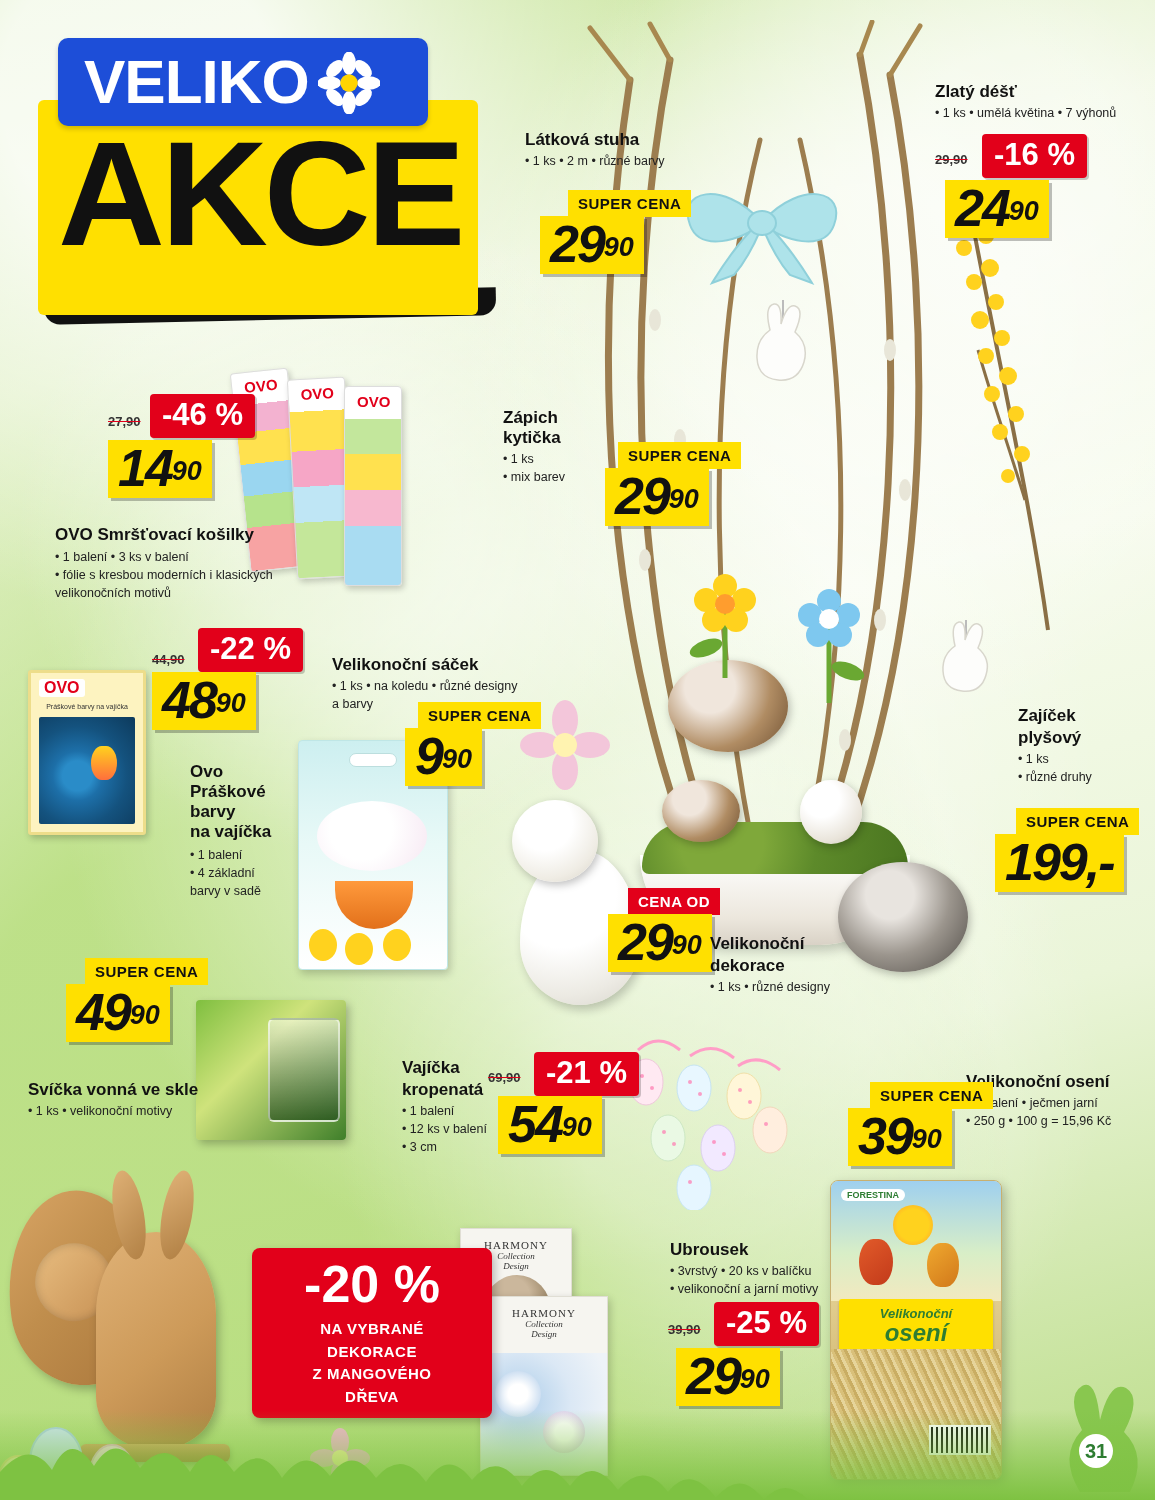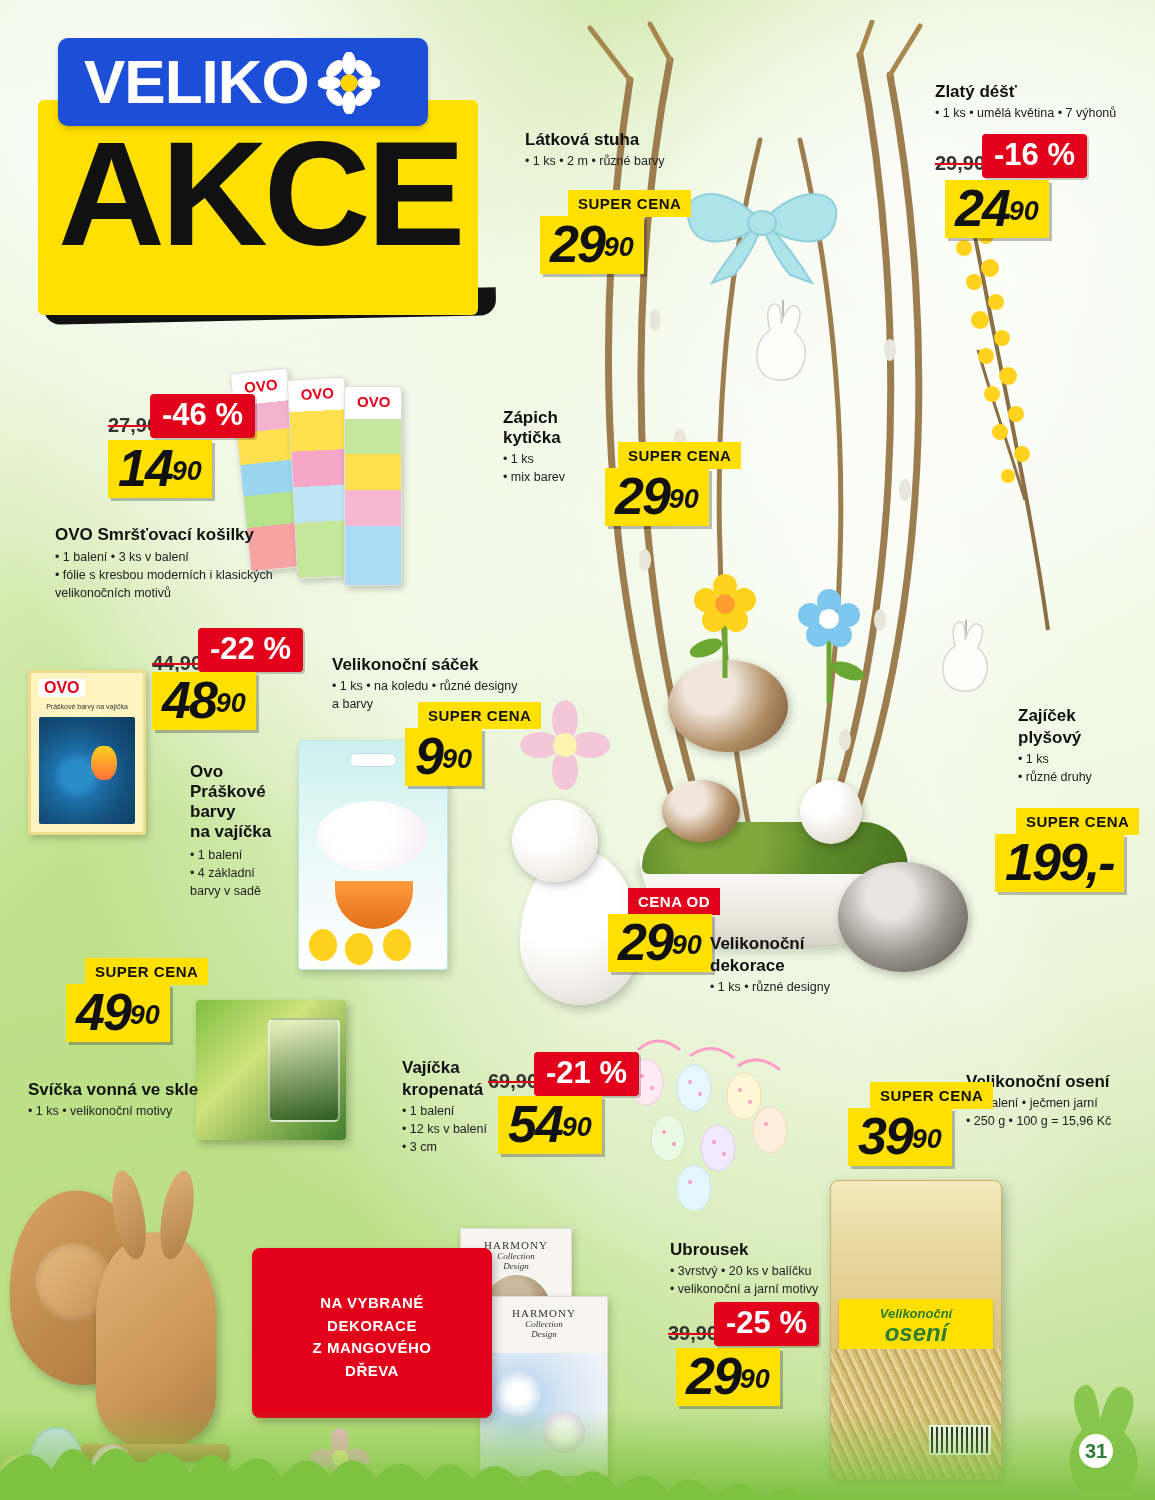--- a/index.html
+++ b/index.html
@@ -76,21 +76,21 @@
   }
   .price-box .main { font-size:52px; letter-spacing:-2px; font-style:italic; }
   .price-box .cents { font-size:27px; vertical-align:super; font-style:italic; }
 
   .discount {
     position:absolute; background:#e2001a; color:#fff; font-weight:bold;
     font-size:31px; padding:3px 12px 5px 12px; border-radius:4px;
     box-shadow:2px 2px 0 rgba(0,0,0,.2); white-space:nowrap;
   }
   .oldprice {
-    position:absolute; color:#333; font-size:20px; font-weight:bold;
+    position:absolute; color:#333; font-size:13px; font-weight:bold;
     text-decoration:line-through; text-decoration-color:#e2001a;
   }
 
   .prod-title { position:absolute; font-size:17px; font-weight:bold; color:#111; line-height:1.2; }
   .prod-desc  { position:absolute; font-size:12.5px; color:#222; line-height:1.45; }
 
   
   .img { position:absolute; }
 
   
@@ -502,20 +502,26 @@
 <div class="prod-desc" style="left:402px; top:1102px;">• 1 balení</div>
 <div class="prod-desc" style="left:402px; top:1120px;">• 12 ks v balení</div>
 <div class="prod-desc" style="left:402px; top:1138px;">• 3 cm</div>
 <div class="oldprice" style="left:488px; top:1070px;">69,90</div>
 <div class="discount" style="left:534px; top:1052px;">-21 %</div>
 <div class="price-box" style="left:498px; top:1096px;">
   <span class="main">54</span><span class="cents">90</span>
 </div>
 
 <div class="oseni" style="left:830px; top:1180px;">
+  <div class="top">
+    <div style="position:absolute; left:10px; top:8px; font-size:9px; font-weight:bold; color:#2e7d32; background:#fff; border-radius:8px; padding:1px 6px;">FORESTINA</div>
+    <div style="position:absolute; left:62px; top:24px; width:40px; height:40px; border-radius:50%; background:radial-gradient(circle,#ffd21e 0 55%, #ff9d2e 100%);"></div>
+    <div style="position:absolute; left:28px; top:58px; width:34px; height:46px; border-radius:50%/60%; background:linear-gradient(140deg,#e25b2a,#c23a1a);"></div>
+    <div style="position:absolute; left:96px; top:62px; width:32px; height:44px; border-radius:50%/60%; background:linear-gradient(140deg,#f0a92f,#d1781a);"></div>
+  </div>
   <div class="label">
     <span class="l1">Velikonoční</span>
     <span class="l2">osení</span>
   </div>
   <div class="seeds"></div>
   <div class="barcode"></div>
 </div>
 <div class="prod-title" style="left:966px; top:1072px;">Velikonoční osení</div>
 <div class="prod-desc" style="left:966px; top:1094px;">• 1 balení  • ječmen jarní</div>
 <div class="prod-desc" style="left:966px; top:1112px;">• 250 g  • 100 g = 15,96 Kč</div>
@@ -554,20 +560,21 @@
 <div class="wood-egg" style="left:8px; top:1190px; transform:rotate(-8deg);">
   <div style="position:absolute; left:28px; top:52px; width:78px; height:78px; border-radius:50%; background:linear-gradient(140deg,#e8bd80,#c79154); box-shadow:inset 0 0 10px rgba(0,0,0,.2);"></div>
 </div>
 <div class="wood-bunny" style="left:96px; top:1232px;">
   <div class="ear" style="left:18px; transform:rotate(-10deg);"></div>
   <div class="ear" style="left:66px; transform:rotate(10deg);"></div>
 </div>
 <div class="wood-stand" style="left:80px; top:1444px;"></div>
 
 <div class="burst" style="left:252px; top:1248px;">
+  <div class="pct">-20 %</div>
   <div class="txt">
     <div>NA VYBRANÉ</div>
     <div>DEKORACE</div>
     <div>Z MANGOVÉHO</div>
     <div>DŘEVA</div>
   </div>
 </div>
 
 <svg class="img" style="left:0px; top:1400px; width:300px; height:100px;">
   <ellipse cx="56" cy="62" rx="26" ry="34" fill="#cfe6f7" stroke="#b0d2ea" stroke-width="2"></ellipse>

